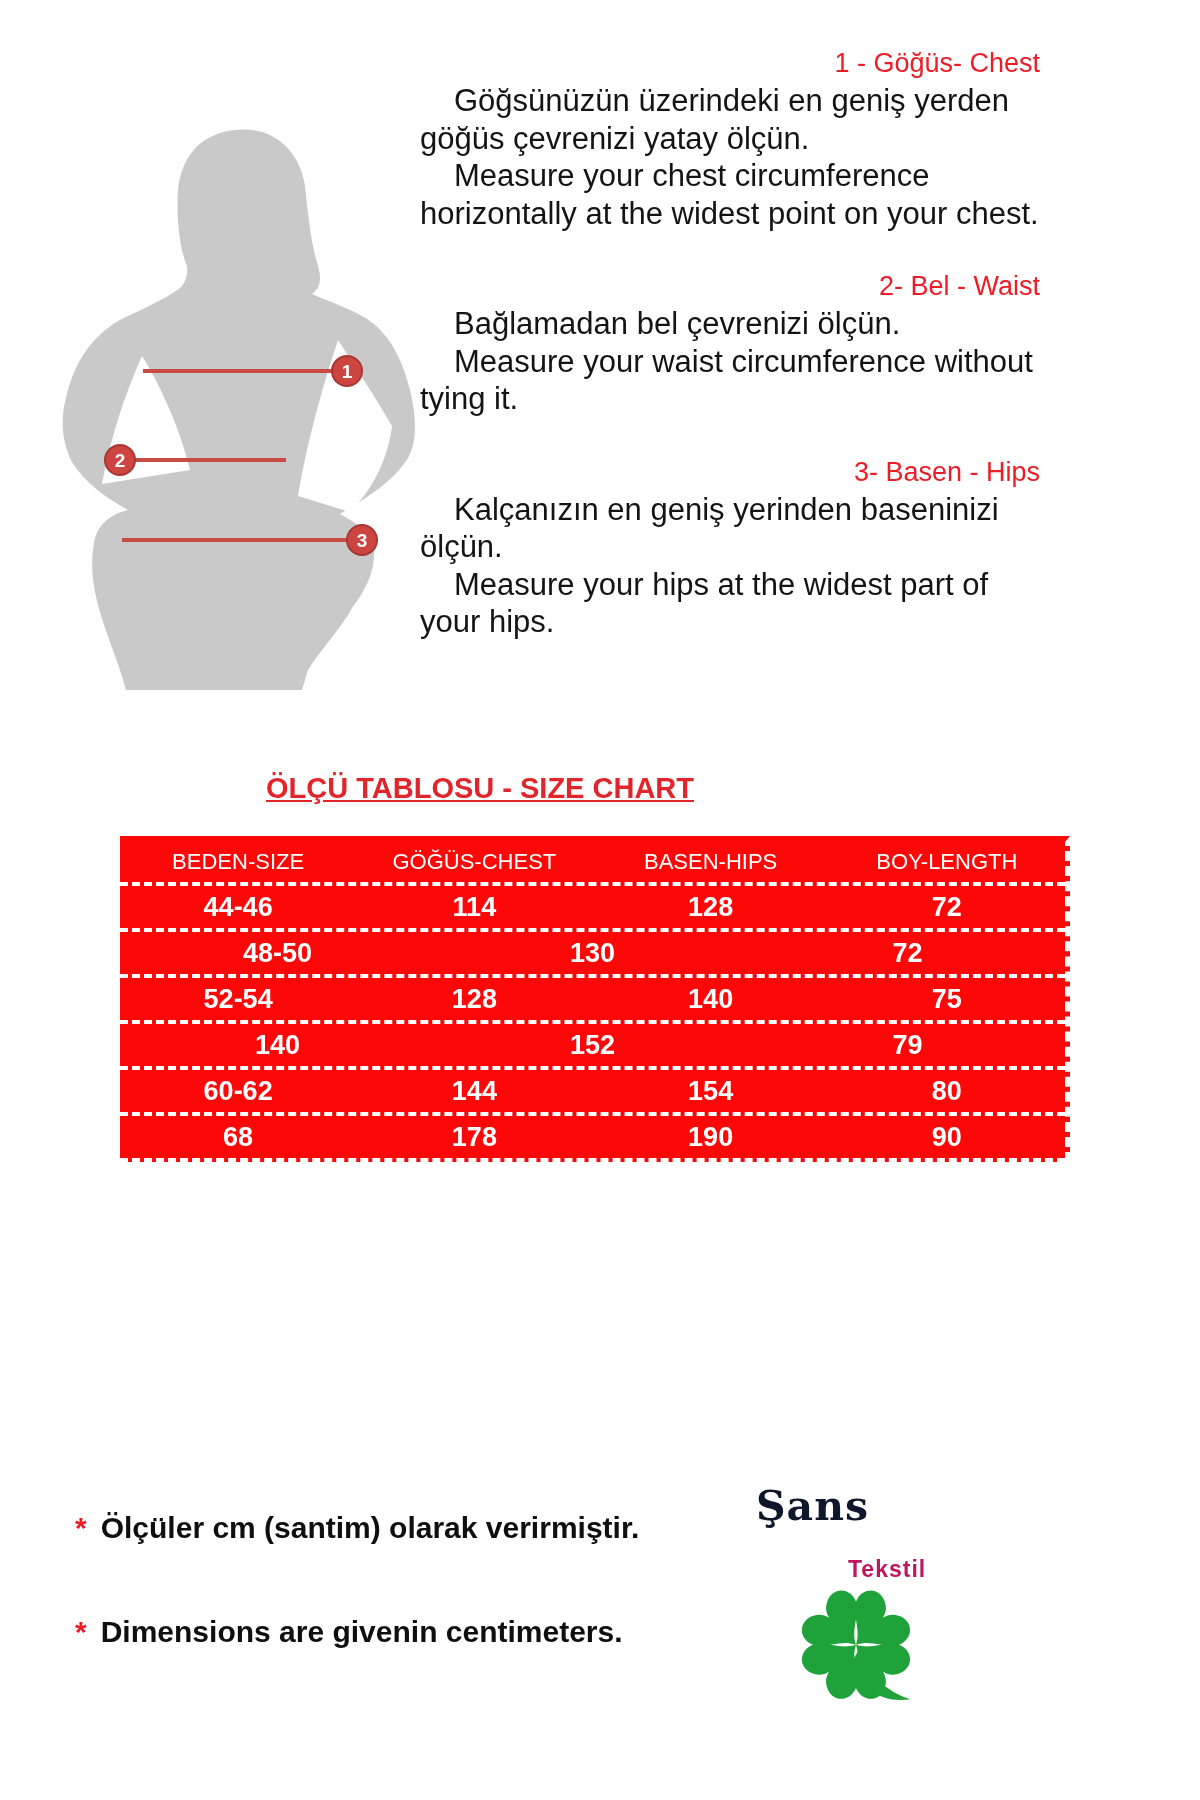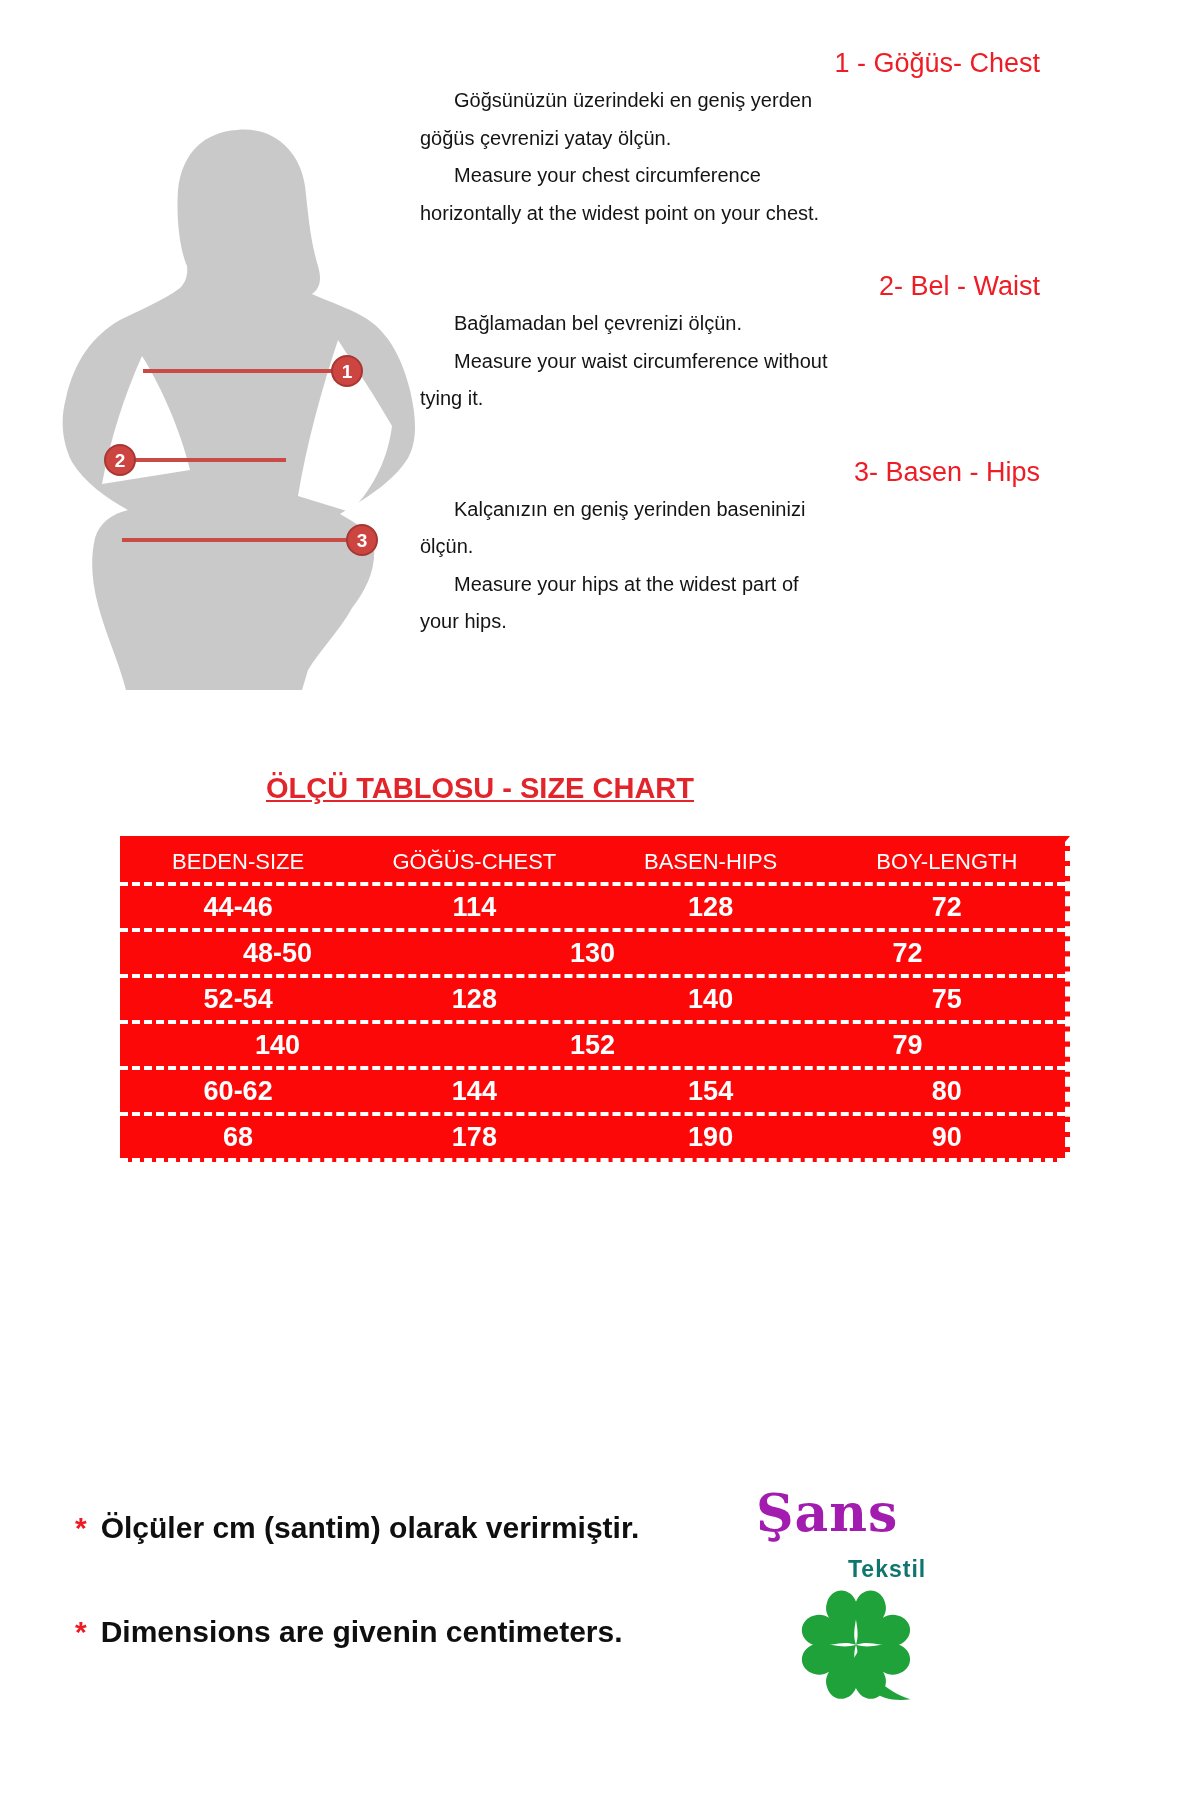--- a/index.html
+++ b/index.html
@@ -14,21 +14,21 @@
   
   .figure-wrap{position:absolute;left:40px;top:90px;width:400px;height:600px;}
 
   
   .instructions{position:absolute;left:420px;top:44px;width:620px;color:#111111;}
   .section + .section{margin-top:35px;}
   .sec-heading{
     font-size:27px;line-height:38px;color:#ee1c25;margin:0;font-weight:400;text-align:right;
   }
   .sec-par{
-    font-size:20px;line-height:37.5px;margin:0;color:#141414;
+    font-size:31px;line-height:37.5px;margin:0;color:#141414;
     white-space:pre-line;text-indent:34px;
   }
 
   
   .chart-title{
     position:absolute;left:120px;top:772px;width:720px;
     text-align:center;font-size:29px;font-weight:700;color:#e2252b;
     letter-spacing:0px;
     text-decoration:underline;
   }
@@ -52,26 +52,26 @@
 
   
   .notes{position:absolute;left:75px;top:1508px;width:660px;}
   .note{font-size:30px;font-weight:700;color:#0f0f0f;line-height:40px;margin-bottom:64px;display:flex;}
   .note .star{color:#ed1c24;margin-right:14px;font-weight:700;}
 
   
   .logo{position:absolute;left:752px;top:1482px;width:300px;height:300px;}
   .brand{
     font-family:"DejaVu Serif","Liberation Serif",serif;
-    font-weight:700;font-size:52px;color:#a21caf;letter-spacing:1px;
+    font-weight:700;font-size:41px;color:#0f172a;letter-spacing:1px;
     position:absolute;left:4px;top:0;
   }
   .brand-sub{
     position:absolute;left:96px;top:74px;
-    font-size:23px;font-weight:700;color:#0f766e;letter-spacing:1px;
+    font-size:23px;font-weight:700;color:#be185d;letter-spacing:1px;
   }
   .clover{position:absolute;left:34px;top:100px;width:140px;height:150px;}
 </style>
 </head>
 <body>
 
 <div class="page">
 
   <div class="figure-wrap">
     <svg viewBox="0 0 400 600" width="400" height="600">

